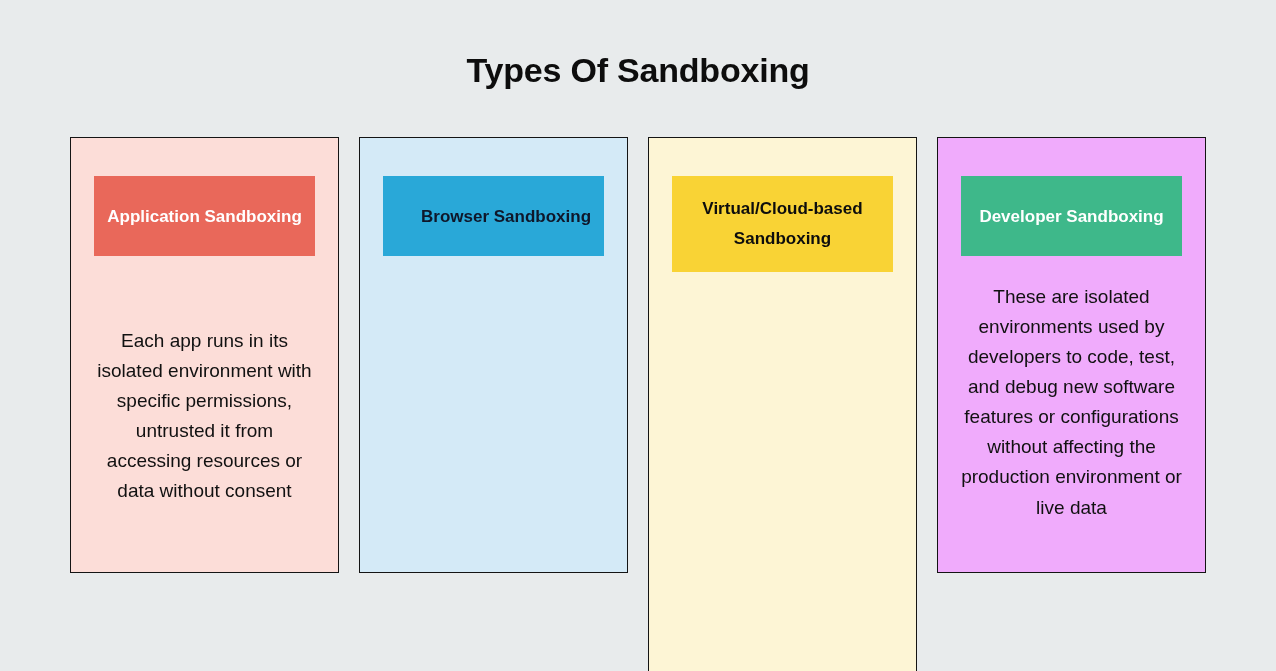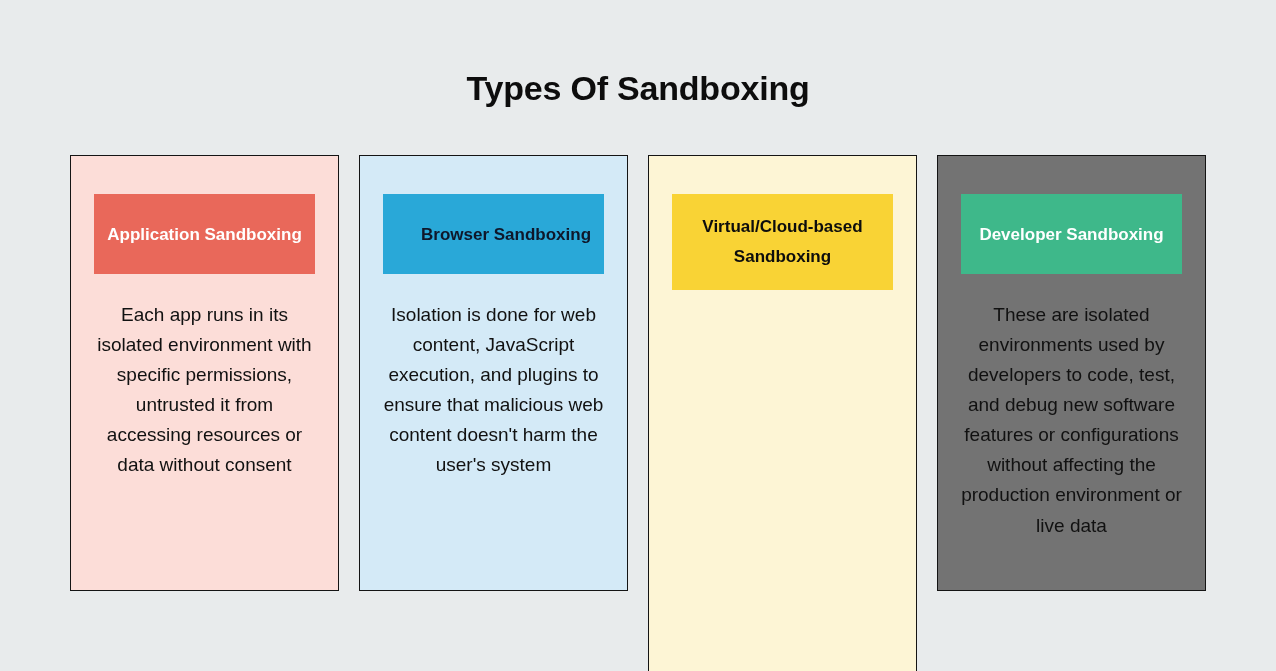--- a/index.html
+++ b/index.html
@@ -19,21 +19,21 @@
     position: relative;
     box-sizing: border-box;
   }
   .page-title {
     text-align: center;
     font-size: 34px;
     font-weight: bold;
     color: #0d0d0d;
     letter-spacing: -0.2px;
     margin: 0;
-    padding-top: 70px;
+    padding-top: 52px;
     line-height: 1.1;
   }
   .cards {
     display: flex;
     justify-content: center;
     align-items: flex-start;
     gap: 20px;
     padding: 0 70px;
     margin-top: 48px;
     box-sizing: border-box;
@@ -70,33 +70,32 @@
 </style>
 </head>
 <body style="background: rgb(232, 235, 236);">
 
 <div class="page">
 
   <h1 class="page-title">Types Of Sandboxing</h1>
 
   <div class="cards">
 
-    <div class="card" style="background: rgb(252, 221, 216); border-color: rgb(20, 20, 20); height: 436px;">
+    <div class="card" style="background: rgb(252, 221, 216); border-color: rgb(20, 20, 20); height: 436px; gap: 44px;">
       <div class="card-header" style="background: rgb(233, 104, 90); color: rgb(255, 255, 255);">Application Sandboxing</div>
       <div class="card-body">Each app runs in its isolated environment with specific permissions, untrusted it from accessing resources or data without consent</div>
     </div>
 
     <div class="card" style="background: rgb(212, 234, 247); border-color: rgb(20, 20, 20); height: 436px;">
       <div class="card-header" style="background: rgb(41, 168, 216); color: #0f172a; padding-left: 35px;">Browser Sandboxing</div>
-      <div class="card-body">Isolation is done for web content, JavaScript execution, and plugins to ensure that malicious web content doesn't harm the user's system</div>
     </div>
 
     <div class="card" style="background: rgb(253, 245, 213); border-color: rgb(20, 20, 20); height: 549px;">
       <div class="card-header" style="background: rgb(249, 211, 53); color: rgb(13, 13, 13);">Virtual/Cloud-based Sandboxing</div>
     </div>
 
-    <div class="card" style="background: #737373; border-color: rgb(20, 20, 20); height: 436px;">
+    <div class="card" style="background: #f0abfc; border-color: rgb(20, 20, 20); height: 436px;">
       <div class="card-header" style="background: rgb(62, 184, 138); color: rgb(255, 255, 255);">Developer Sandboxing</div>
       <div class="card-body">These are isolated environments used by developers to code, test, and debug new software features or configurations without affecting the production environment or live data</div>
     </div>
 
   </div>
 </div>
 
 </body></html>

